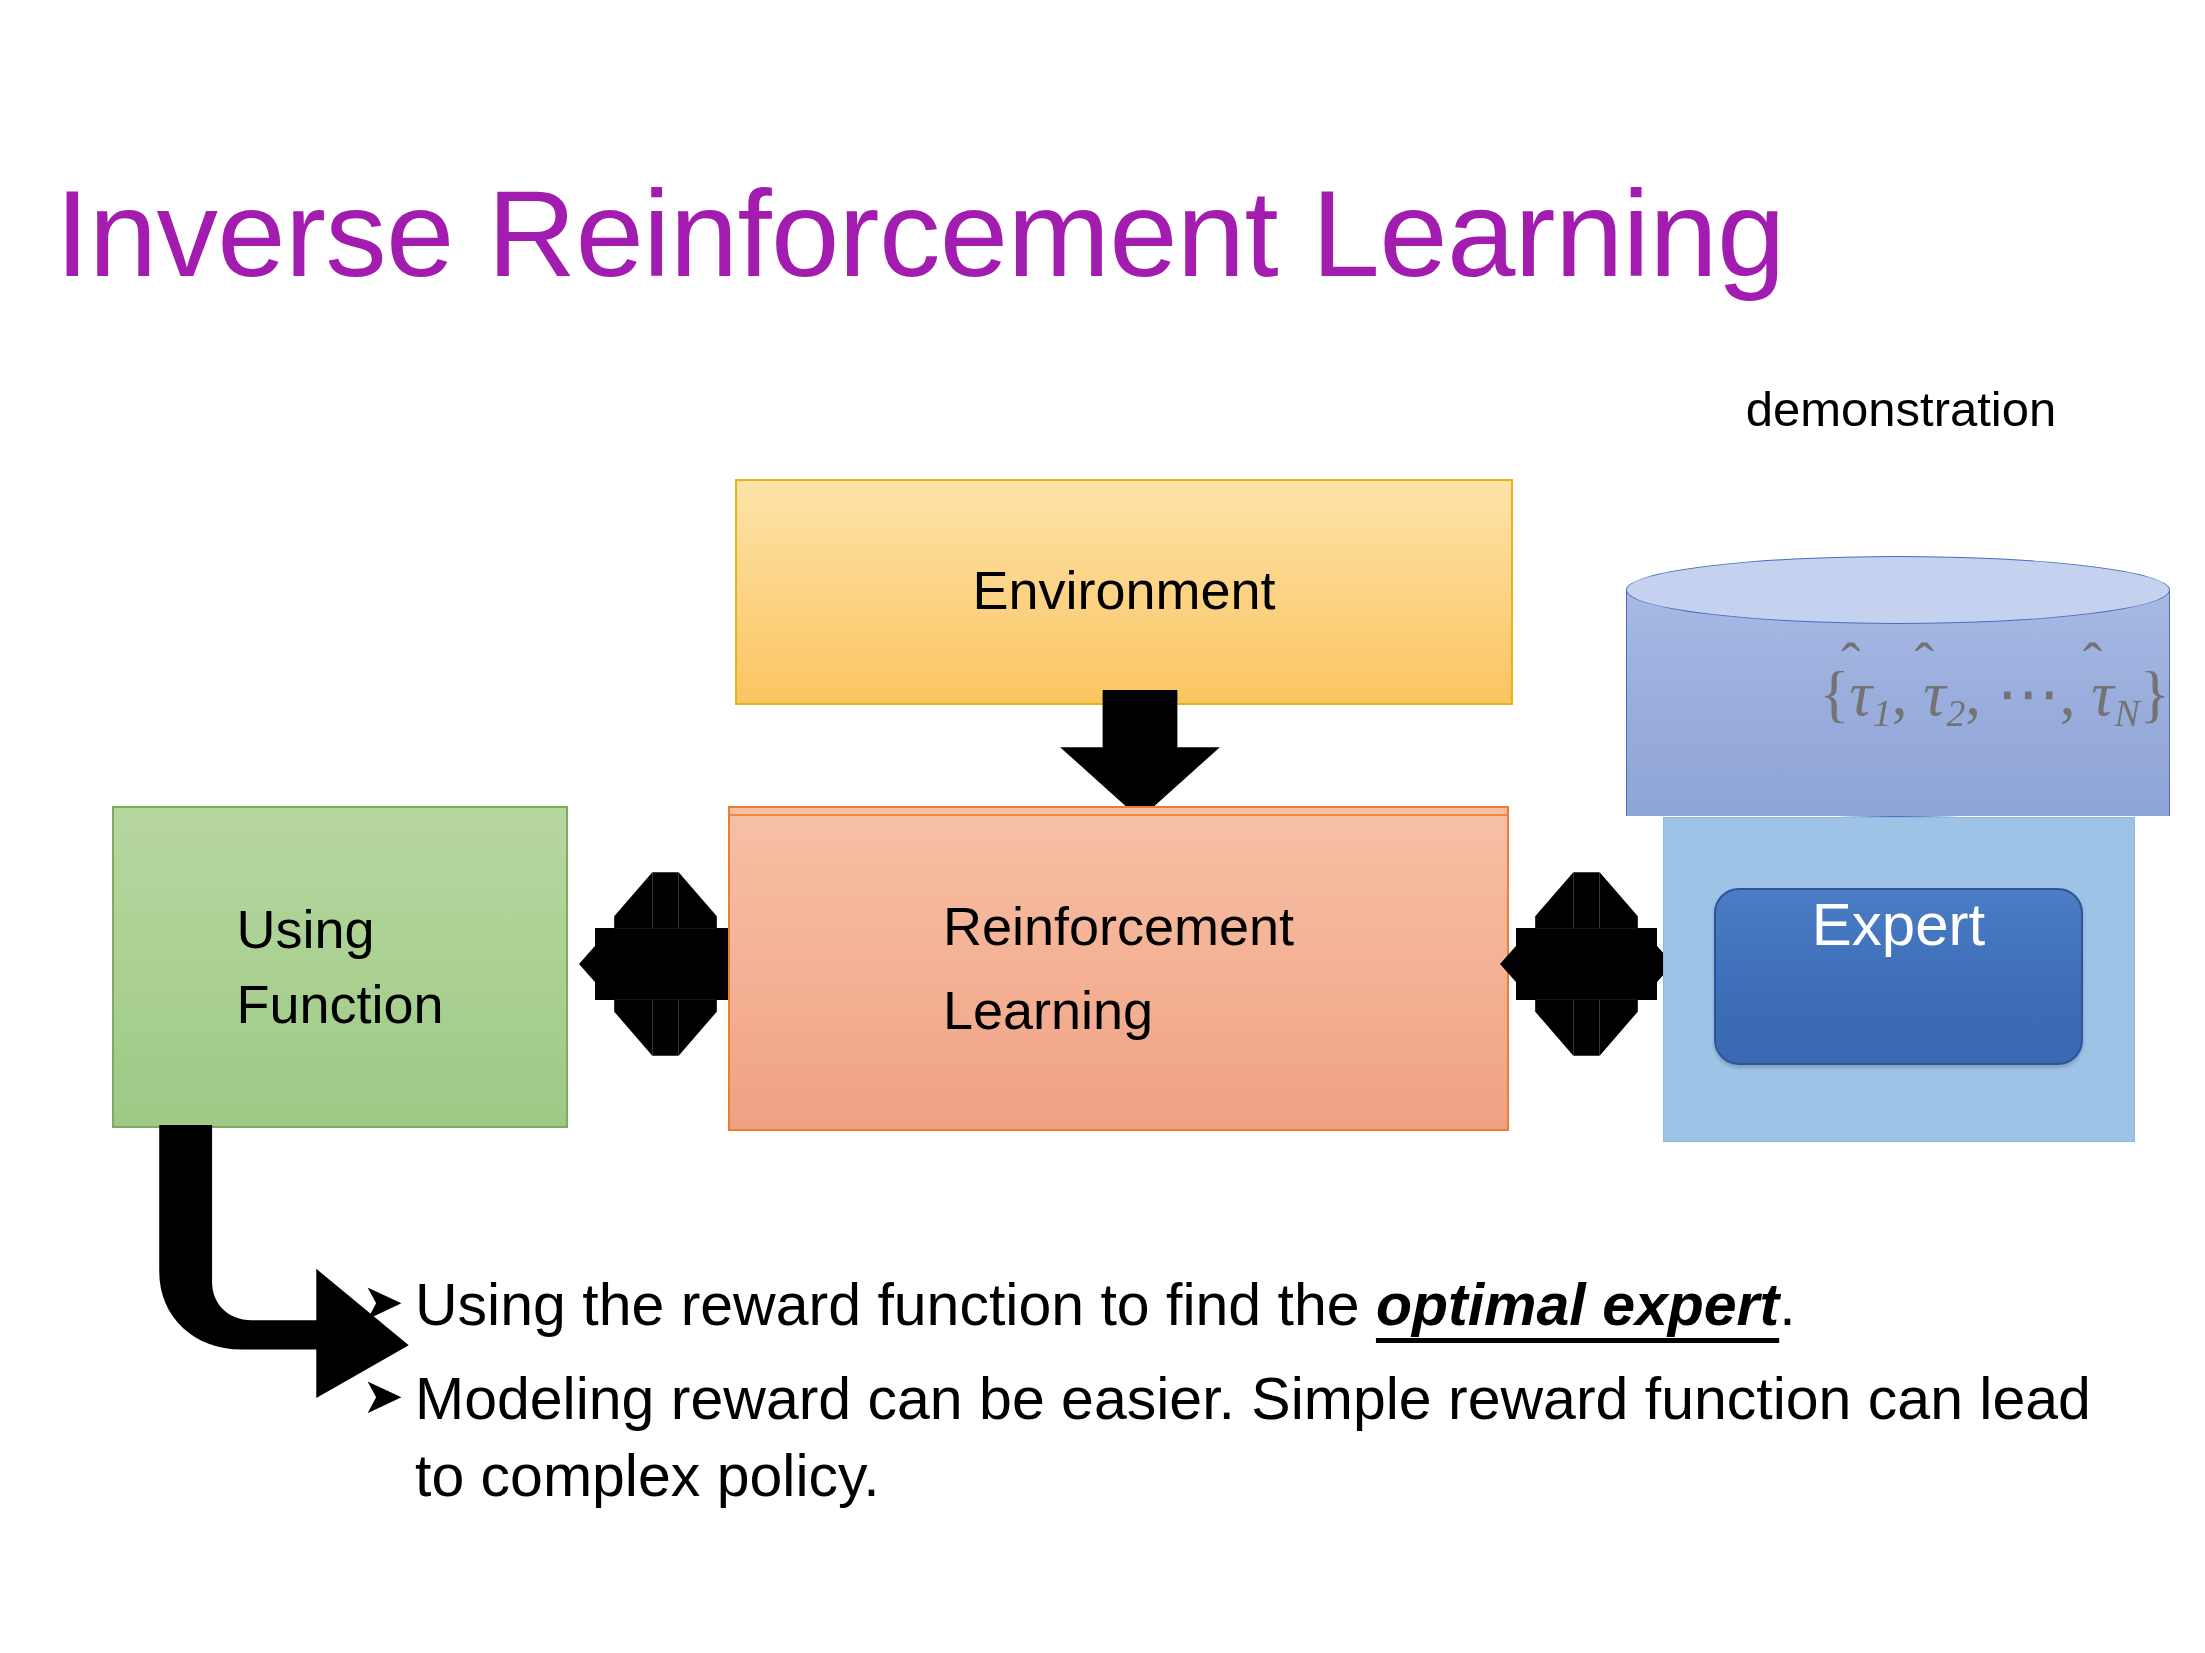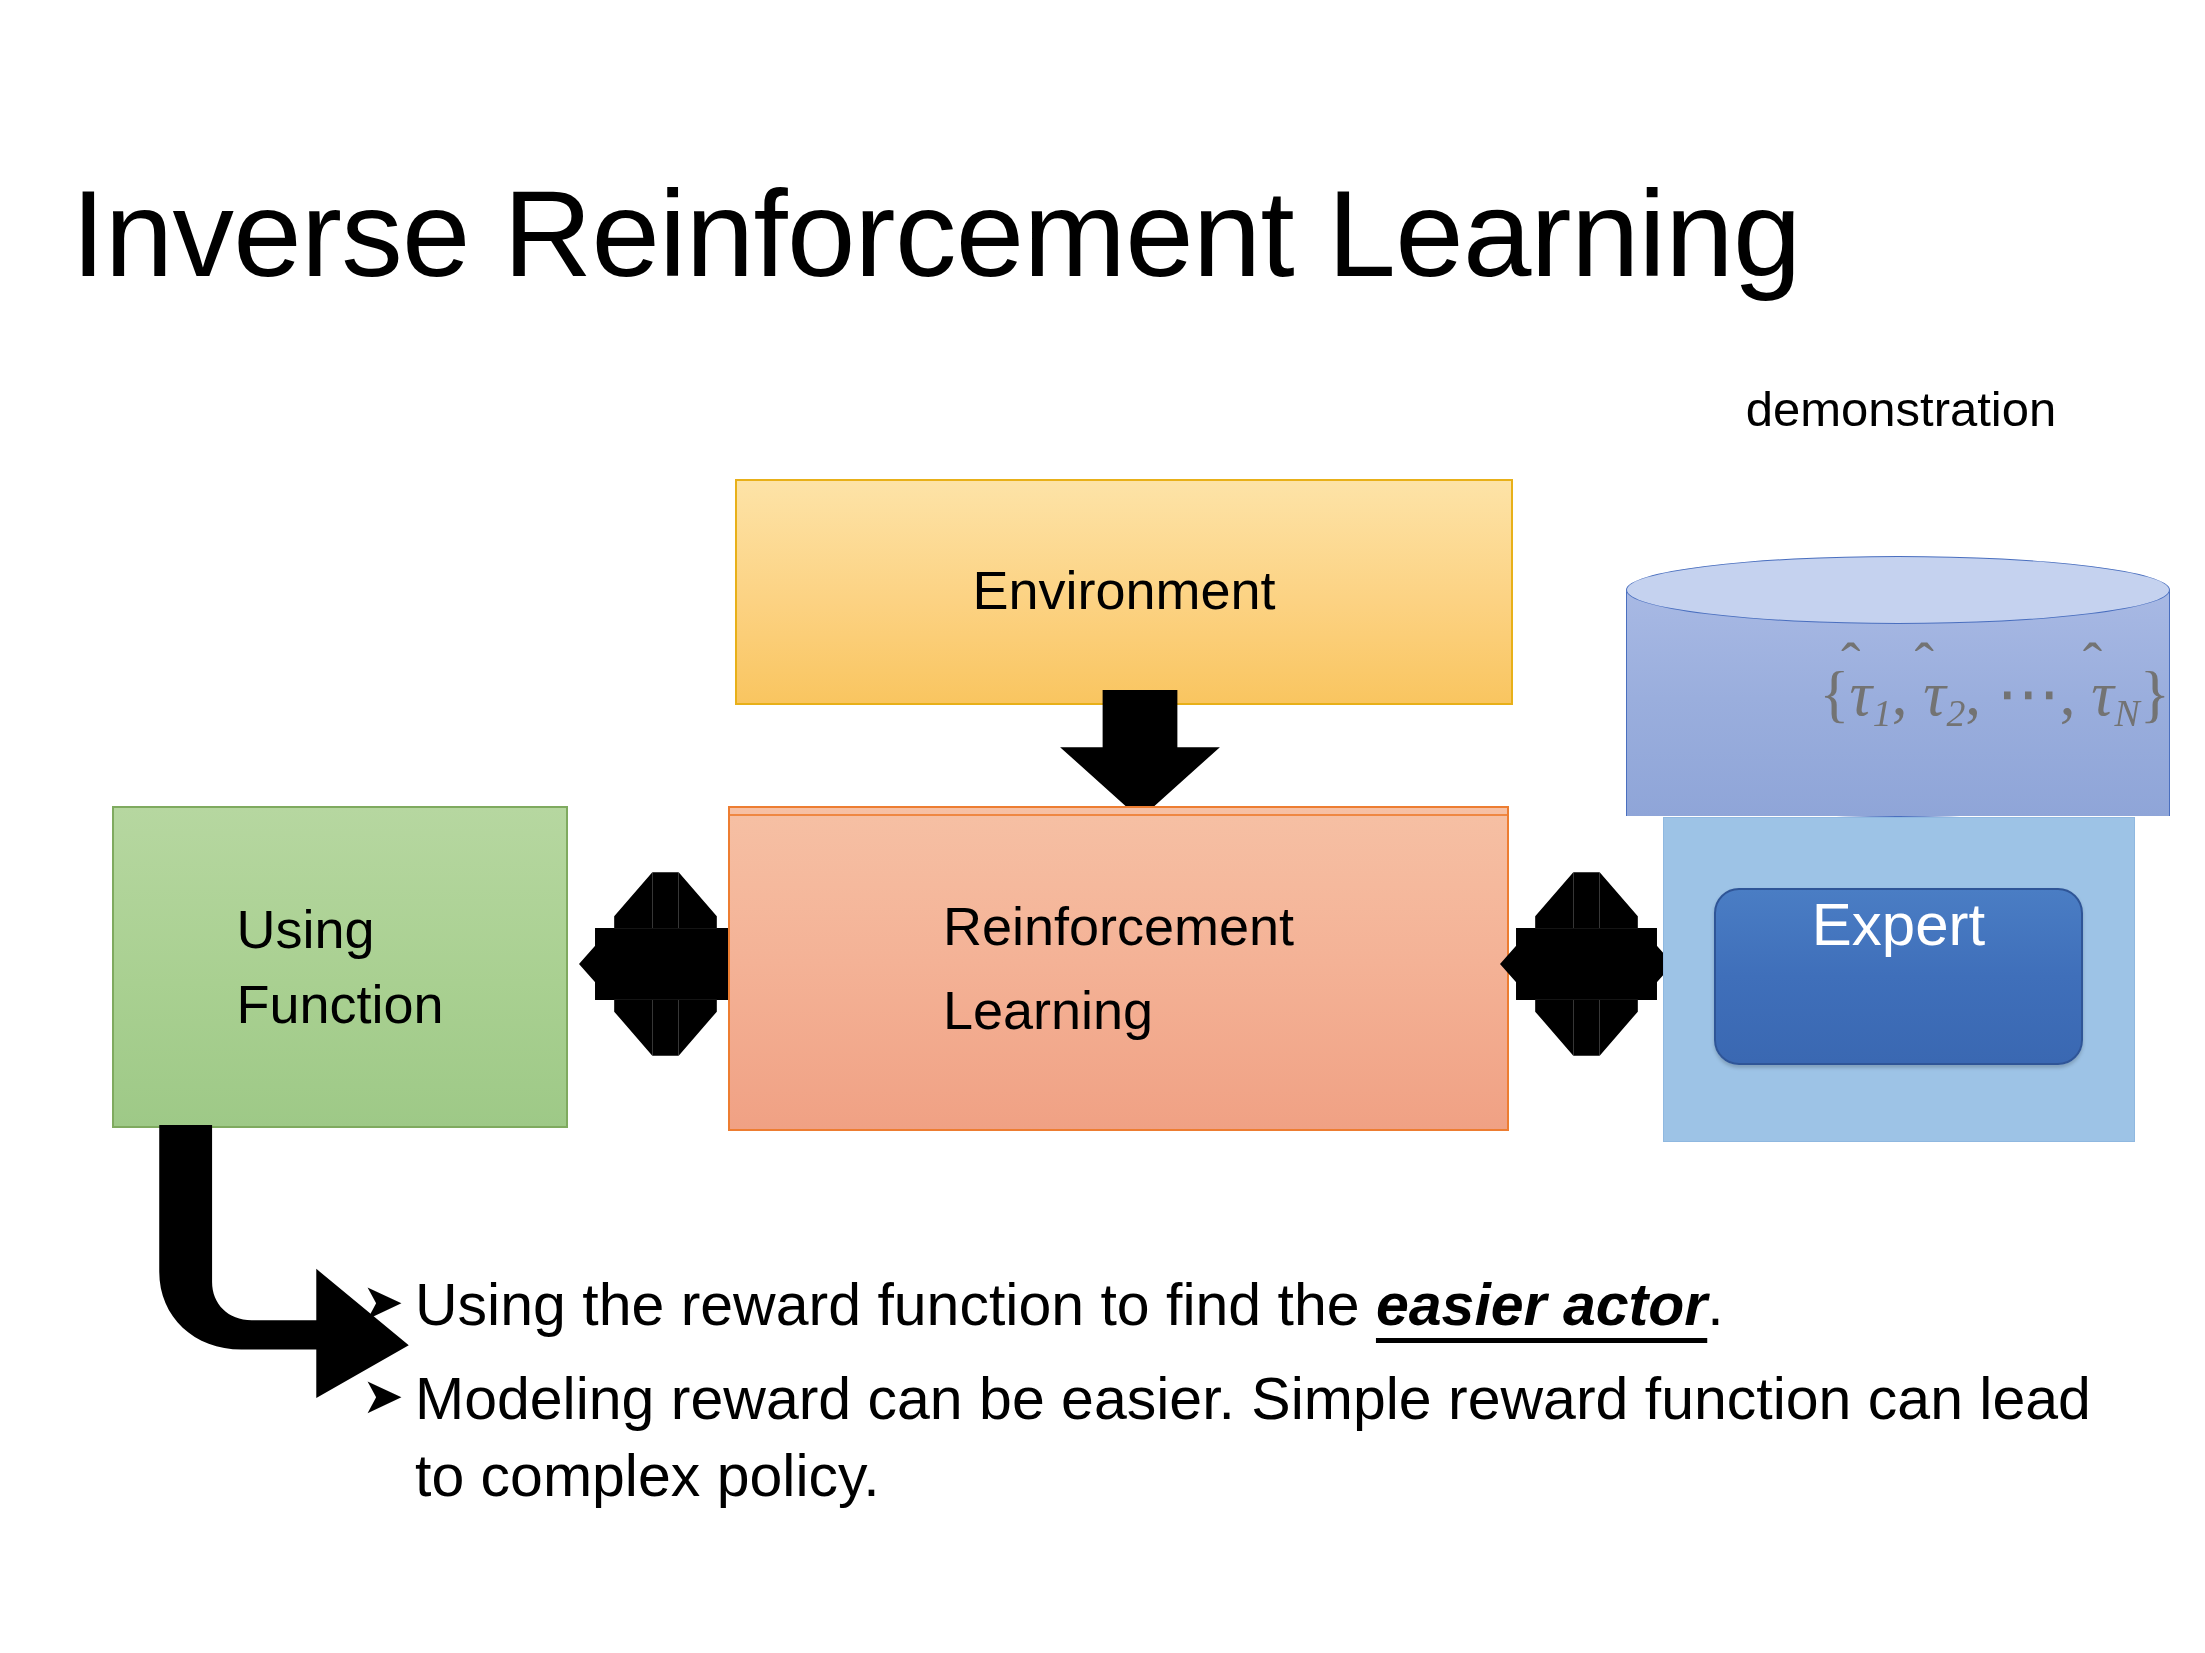--- a/index.html
+++ b/index.html
@@ -21,23 +21,22 @@
   #title {
     position: absolute;
     left: 0;
     top: 168px;
     width: 1840px;
     text-align: center;
     font-size: 123px;
     font-weight: 400;
     line-height: 1.08;
     letter-spacing: -0.7px;
-    color: #000000;
+    color: #a21caf;
     white-space: nowrap;
-    margin-left: 16px;
   }
 
   
   .box {
     position: absolute;
     box-sizing: border-box;
     display: flex;
     align-items: center;
     justify-content: center;
     text-align: left;
@@ -303,21 +302,21 @@
   <div id="arrow-elbow" class="arrow">
     <svg width="250" height="273" viewBox="0 0 340 372" xmlns="http://www.w3.org/2000/svg">
       <path d="M 0,0 L 72,0 L 72,214 C 72,244 94,266 126,266 L 214,266 L 214,196 L 340,300 L 214,372 L 214,306 L 112,306 C 48,306 0,262 0,200 Z" fill="#000000"></path>
     </svg>
   </div>
 
   <div id="bullets">
 
     <div class="bullet">
       <span class="marker">➤</span>
-      <span class="btext"><span>Using the reward function to find the </span><span class="emph">easier actor</span><span>.</span></span>
+      <span class="btext"><span>Using the reward function to find the </span><span class="emph">optimal expert</span><span>.</span></span>
     </div>
 
     <div class="bullet">
       <span class="marker">➤</span>
       <span class="btext">Modeling reward can be easier. Simple reward function can lead to complex policy.</span>
     </div>
 
   </div>
 
 </div>

